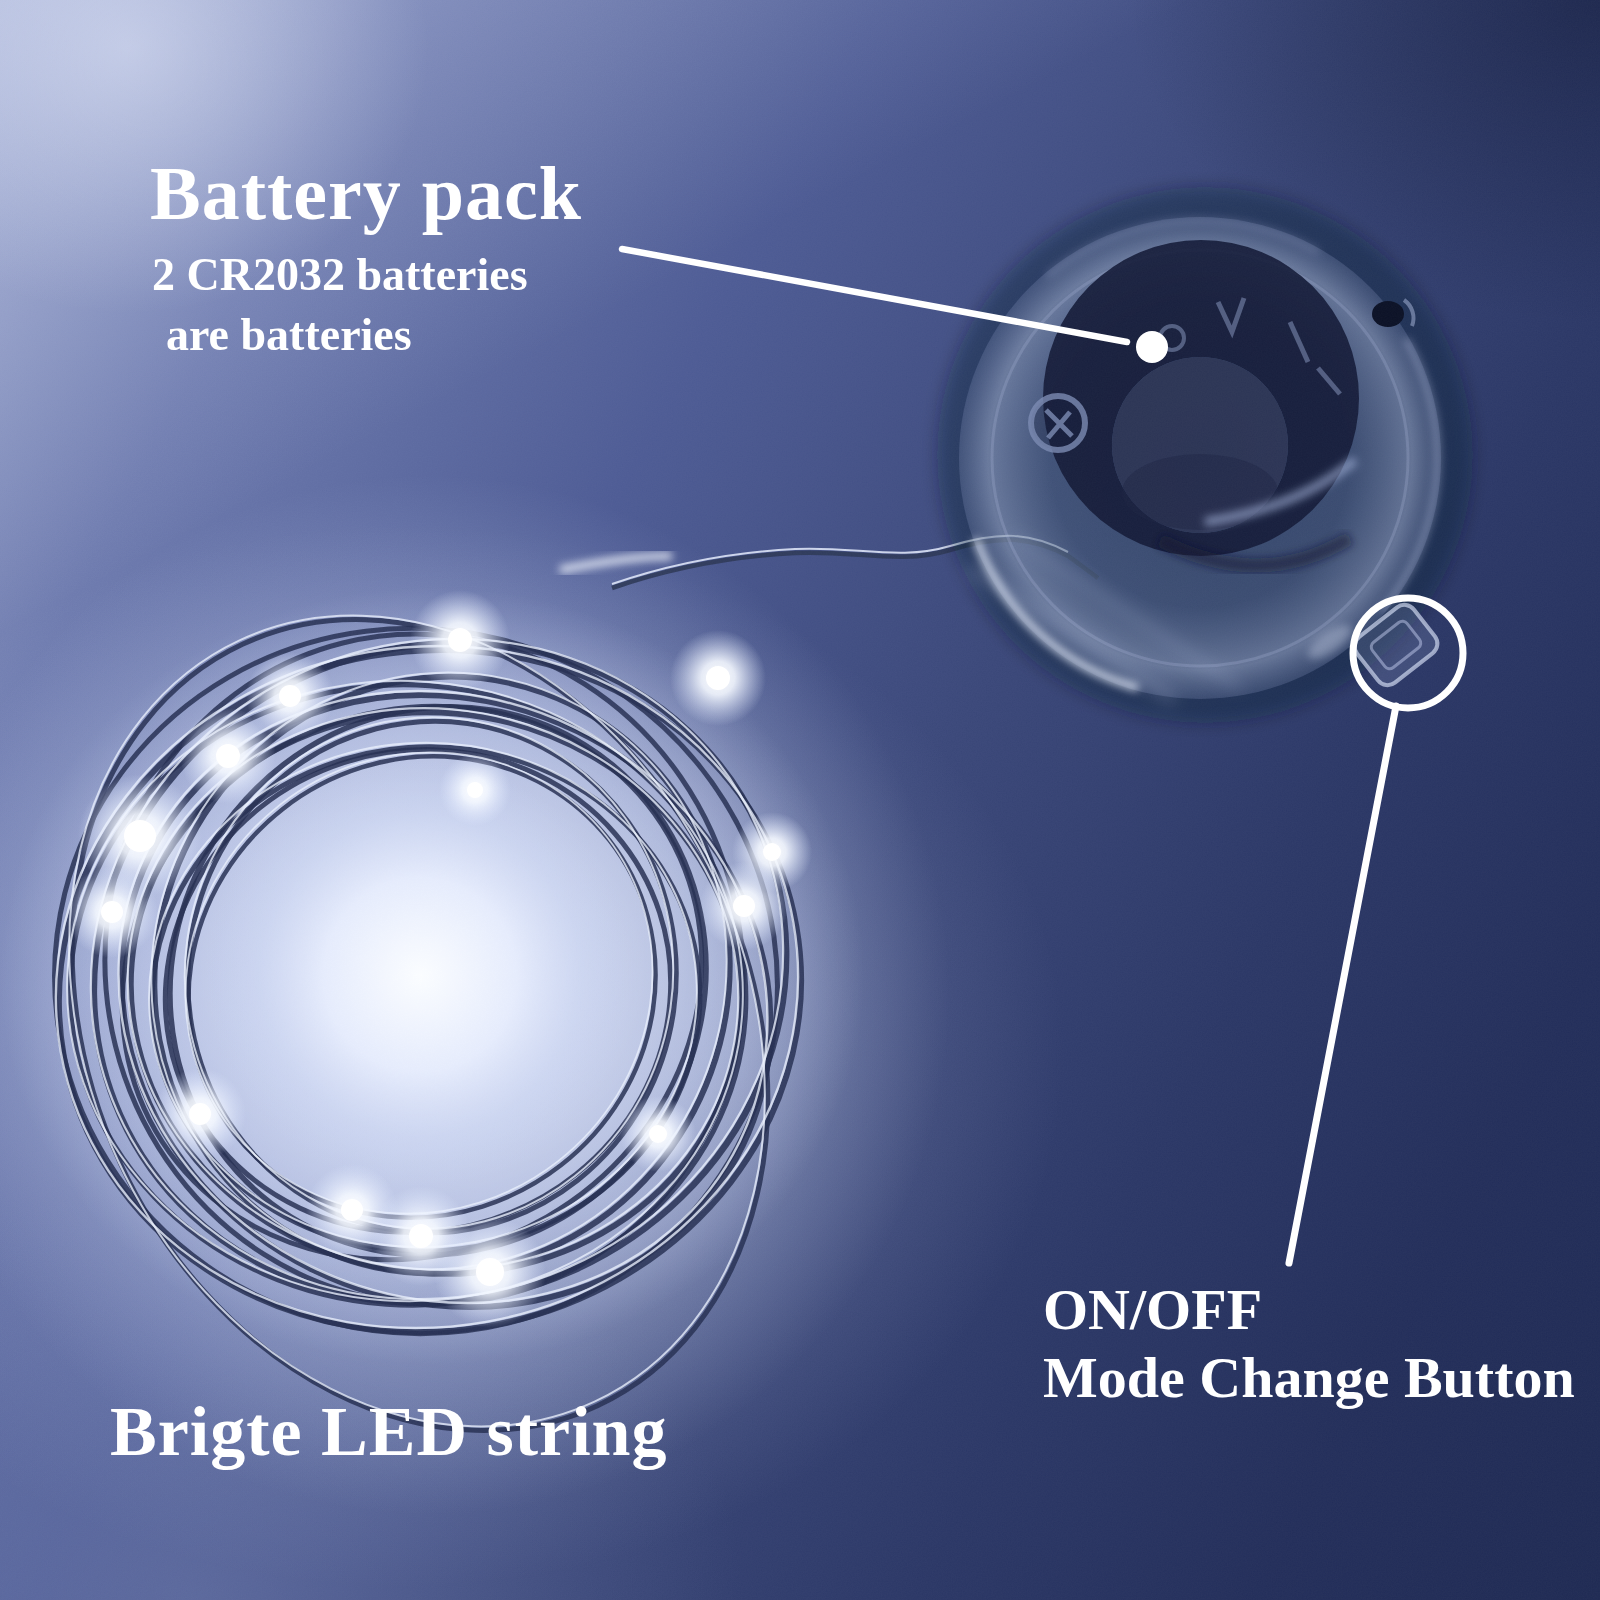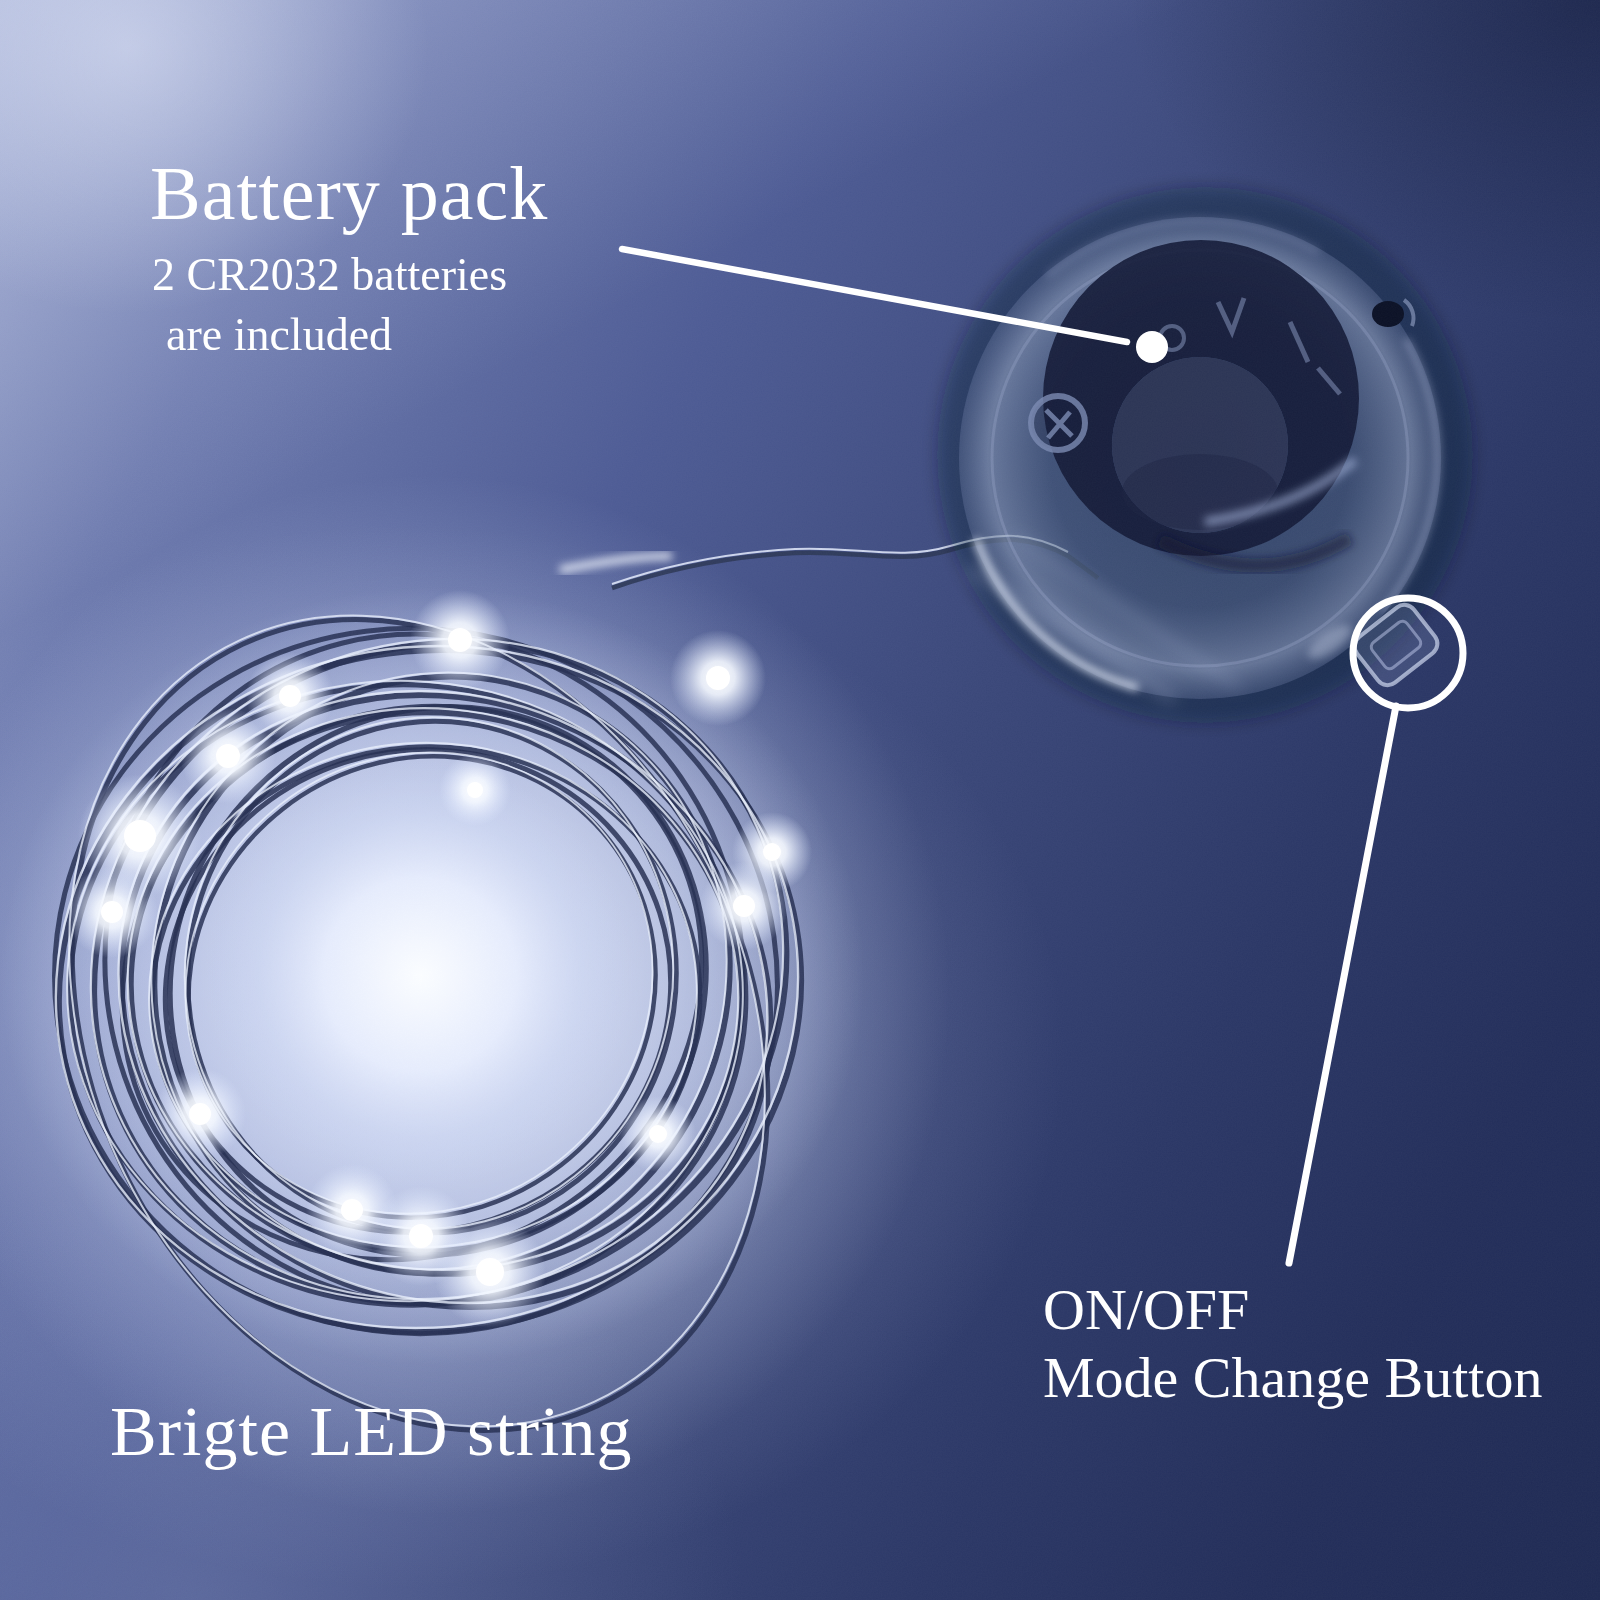--- a/index.html
+++ b/index.html
@@ -14,21 +14,21 @@
       radial-gradient(430px 380px at 8% 3%,  rgba(226,232,250,0.55), rgba(226,232,250,0) 70%),
       linear-gradient(152deg, rgba(208,216,242,0.35) 0%, rgba(208,216,242,0) 26%),
       radial-gradient(600px 540px at 27% 61%, rgba(240,244,255,0.95) 0%, rgba(208,217,246,0.55) 45%, rgba(208,217,246,0) 72%),
       radial-gradient(950px 760px at 25% 66%, rgba(182,192,229,0.50), rgba(182,192,229,0) 70%),
       radial-gradient(760px 520px at 100% 0%, rgba(16,24,54,0.55), rgba(16,24,54,0) 62%),
       radial-gradient(850px 640px at 12% 100%, rgba(116,129,178,0.45), rgba(116,129,178,0) 65%),
       linear-gradient(118deg, #9aa5cc 0%, #6d7aae 16%, #4d5b94 36%, #3a4779 55%, #2b3766 72%, #232e5a 86%, #1f2a53 100%);
   }
   .scene{position:absolute;inset:0;width:1600px;height:1600px;}
   
-  .label{position:absolute;color:#ffffff;font-weight:normal;white-space:nowrap;}
+  .label{position:absolute;color:#ffffff;font-weight:bold;white-space:nowrap;}
   .lbl-battery-title{left:150px;top:150px;font-size:76px;letter-spacing:1px;}
   .lbl-battery-sub{left:152px;top:245px;font-size:46px;line-height:60px;}
   .lbl-battery-sub .indent{padding-left:14px;}
   .lbl-led{left:110px;top:1392px;font-size:70px;letter-spacing:1px;}
   .lbl-onoff{left:1043px;top:1276px;font-size:58px;line-height:68px;}
 </style>
 </head>
 <body>
 
 <div class="stage">
@@ -193,21 +193,21 @@
 
     <rect width="1600" height="1600" filter="url(#fNoise)" opacity="0.55"></rect>
   </svg>
 
   <div class="label lbl-battery-title">
     <span>Battery pack</span>
   </div>
 
   <div class="label lbl-battery-sub">
     <div>2 CR2032 batteries</div>
-    <div class="indent">are included</div>
+    <div class="indent">are batteries</div>
   </div>
 
   <div class="label lbl-led">
     <span>Brigte LED string</span>
   </div>
 
   <div class="label lbl-onoff">
     <div>ON/OFF</div>
     <div>Mode Change Button</div>
   </div>

